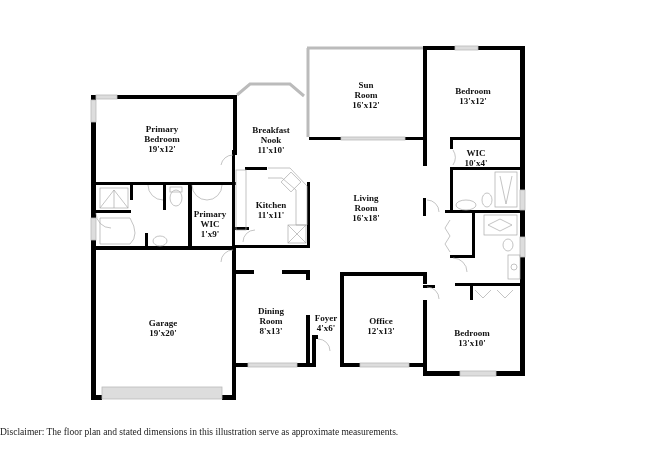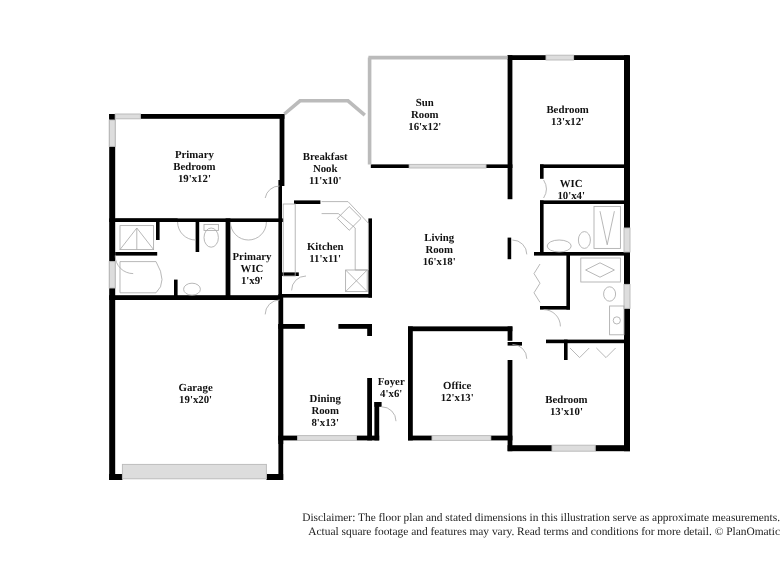--- a/index.html
+++ b/index.html
@@ -1,20 +1,20 @@
 <!DOCTYPE html>
 <html><head>
 <meta charset="utf-8">
 <style>
   html, body { margin: 0; padding: 0; background: #ffffff; }
   body { width: 650px; height: 473px; position: relative; overflow: hidden; font-family: "DejaVu Serif", "Liberation Serif", serif; }
   #plan { position: absolute; left: 0; top: 0; width: 650px; height: 473px; }
   .room-label { position: absolute; text-align: center; font-family: "Liberation Serif", "DejaVu Serif", serif; font-weight: bold; font-size: 9px; line-height: 10px; color: #111; transform: translateX(-50%); white-space: nowrap; }
   .room-label span { display: block; }
-  .disclaimer { position: absolute; left: 0; width: 650px; text-align: right; font-family: "Liberation Serif", "DejaVu Serif", serif; font-size: 9.5px; line-height: 12px; color: #222; }
+  .disclaimer { position: absolute; left: 0; width: 650px; text-align: left; font-family: "Liberation Serif", "DejaVu Serif", serif; font-size: 9.5px; line-height: 12px; color: #222; }
 </style>
 </head>
 <body>
 
 <svg id="plan" width="650" height="473" viewBox="0 0 650 473" xmlns="http://www.w3.org/2000/svg">
   <g fill="#000">
 
     <rect x="91" y="95" width="5" height="305"></rect>
 
     <rect x="91" y="95" width="5" height="4"></rect>
@@ -153,21 +153,21 @@
   <div class="room-label" style="left:162px; top:124px;">
     <span>Primary</span>
     <span>Bedroom</span>
     <span>19'x12'</span>
   </div>
   <div class="room-label" style="left:271px; top:125px;">
     <span>Breakfast</span>
     <span>Nook</span>
     <span>11'x10'</span>
   </div>
-  <div class="room-label" style="left:354px; top:80px;">
+  <div class="room-label" style="left:366px; top:80px;">
     <span>Sun</span>
     <span>Room</span>
     <span>16'x12'</span>
   </div>
   <div class="room-label" style="left:473px; top:86px;">
     <span>Bedroom</span>
     <span>13'x12'</span>
   </div>
   <div class="room-label" style="left:476px; top:148px;">
     <span>WIC</span>
@@ -184,35 +184,34 @@
   </div>
   <div class="room-label" style="left:366px; top:193px;">
     <span>Living</span>
     <span>Room</span>
     <span>16'x18'</span>
   </div>
   <div class="room-label" style="left:163px; top:318px;">
     <span>Garage</span>
     <span>19'x20'</span>
   </div>
-  <div class="room-label" style="left:271px; top:327px;font-family:Liberation Serif, serif;">
+  <div class="room-label" style="left:271px; top:306px;font-family:Liberation Serif, serif;">
     <span>Dining</span>
     <span>Room</span>
     <span>8'x13'</span>
   </div>
   <div class="room-label" style="left:326px; top:313px;">
     <span>Foyer</span>
     <span>4'x6'</span>
   </div>
   <div class="room-label" style="left:381px; top:316px;">
     <span>Office</span>
     <span>12'x13'</span>
   </div>
   <div class="room-label" style="left:472px; top:328px;">
     <span>Bedroom</span>
     <span>13'x10'</span>
   </div>
 </div>
 
 <div class="disclaimer" style="top:426px;">
   <div>Disclaimer: The floor plan and stated dimensions in this illustration serve as approximate measurements.</div>
-  <div>Actual square footage and features may vary. Read terms and conditions for more detail. © PlanOmatic</div>
 </div>
 
 </body></html>

